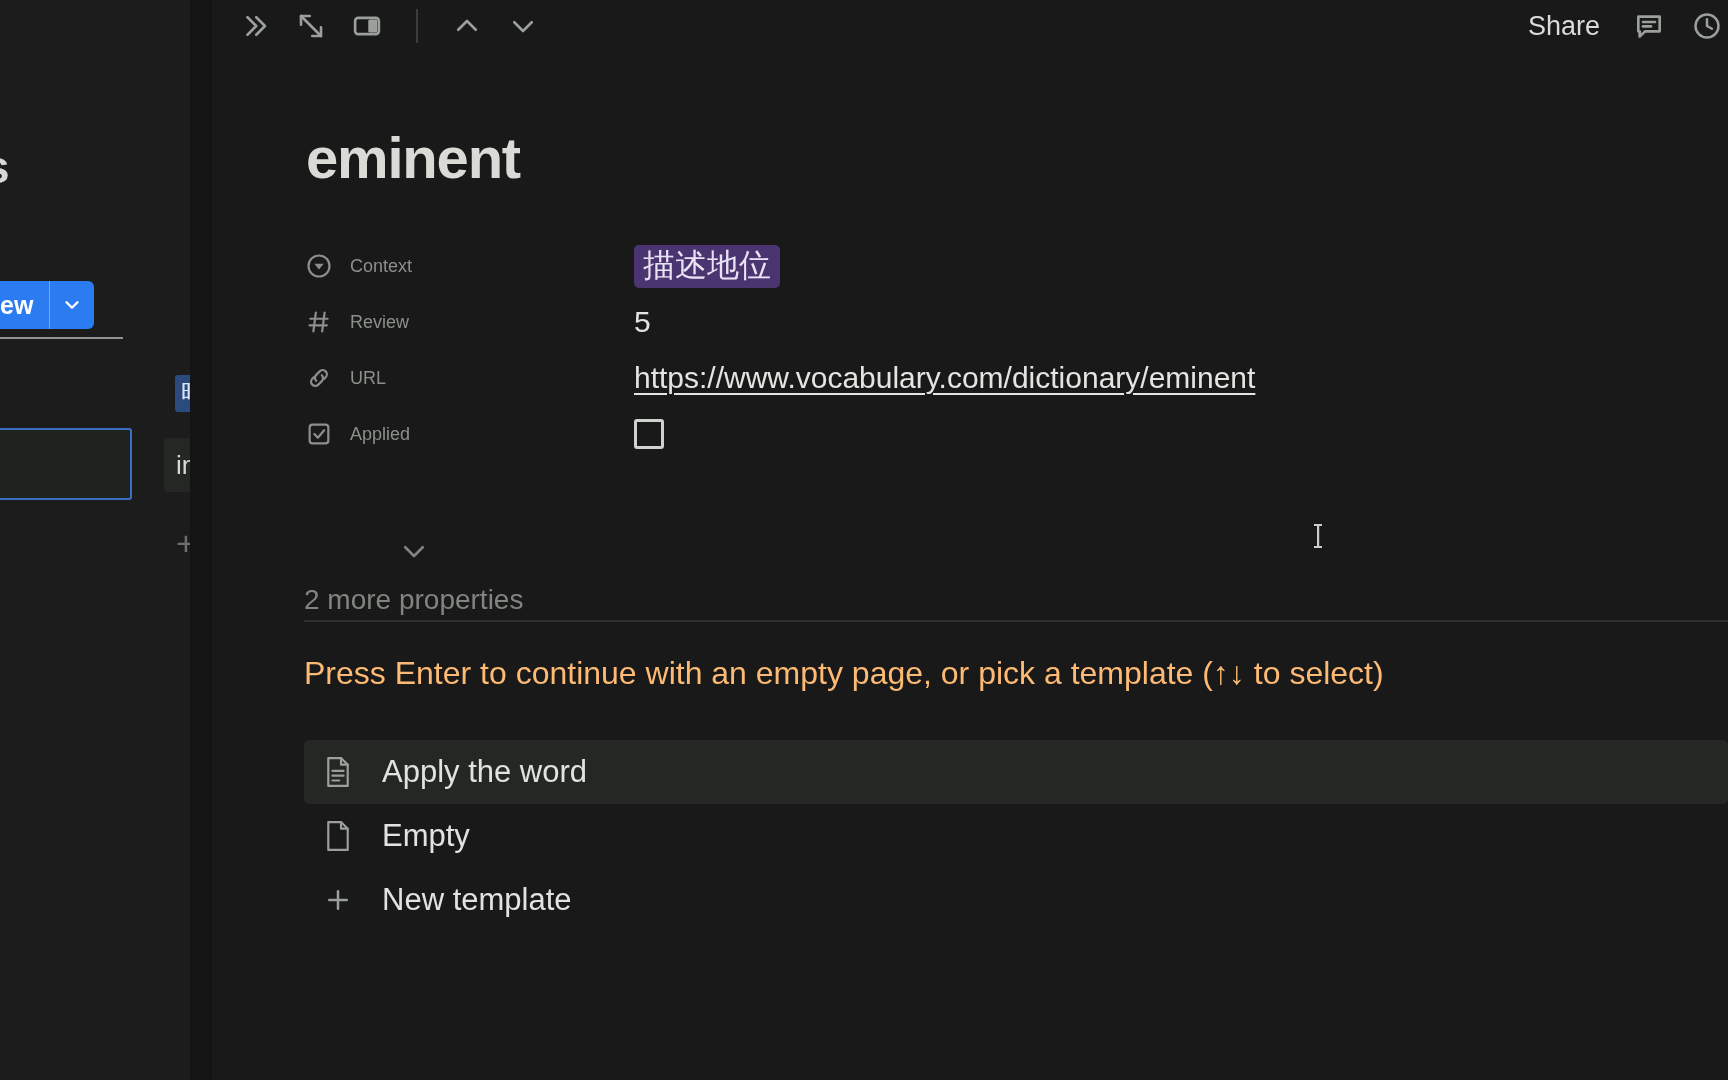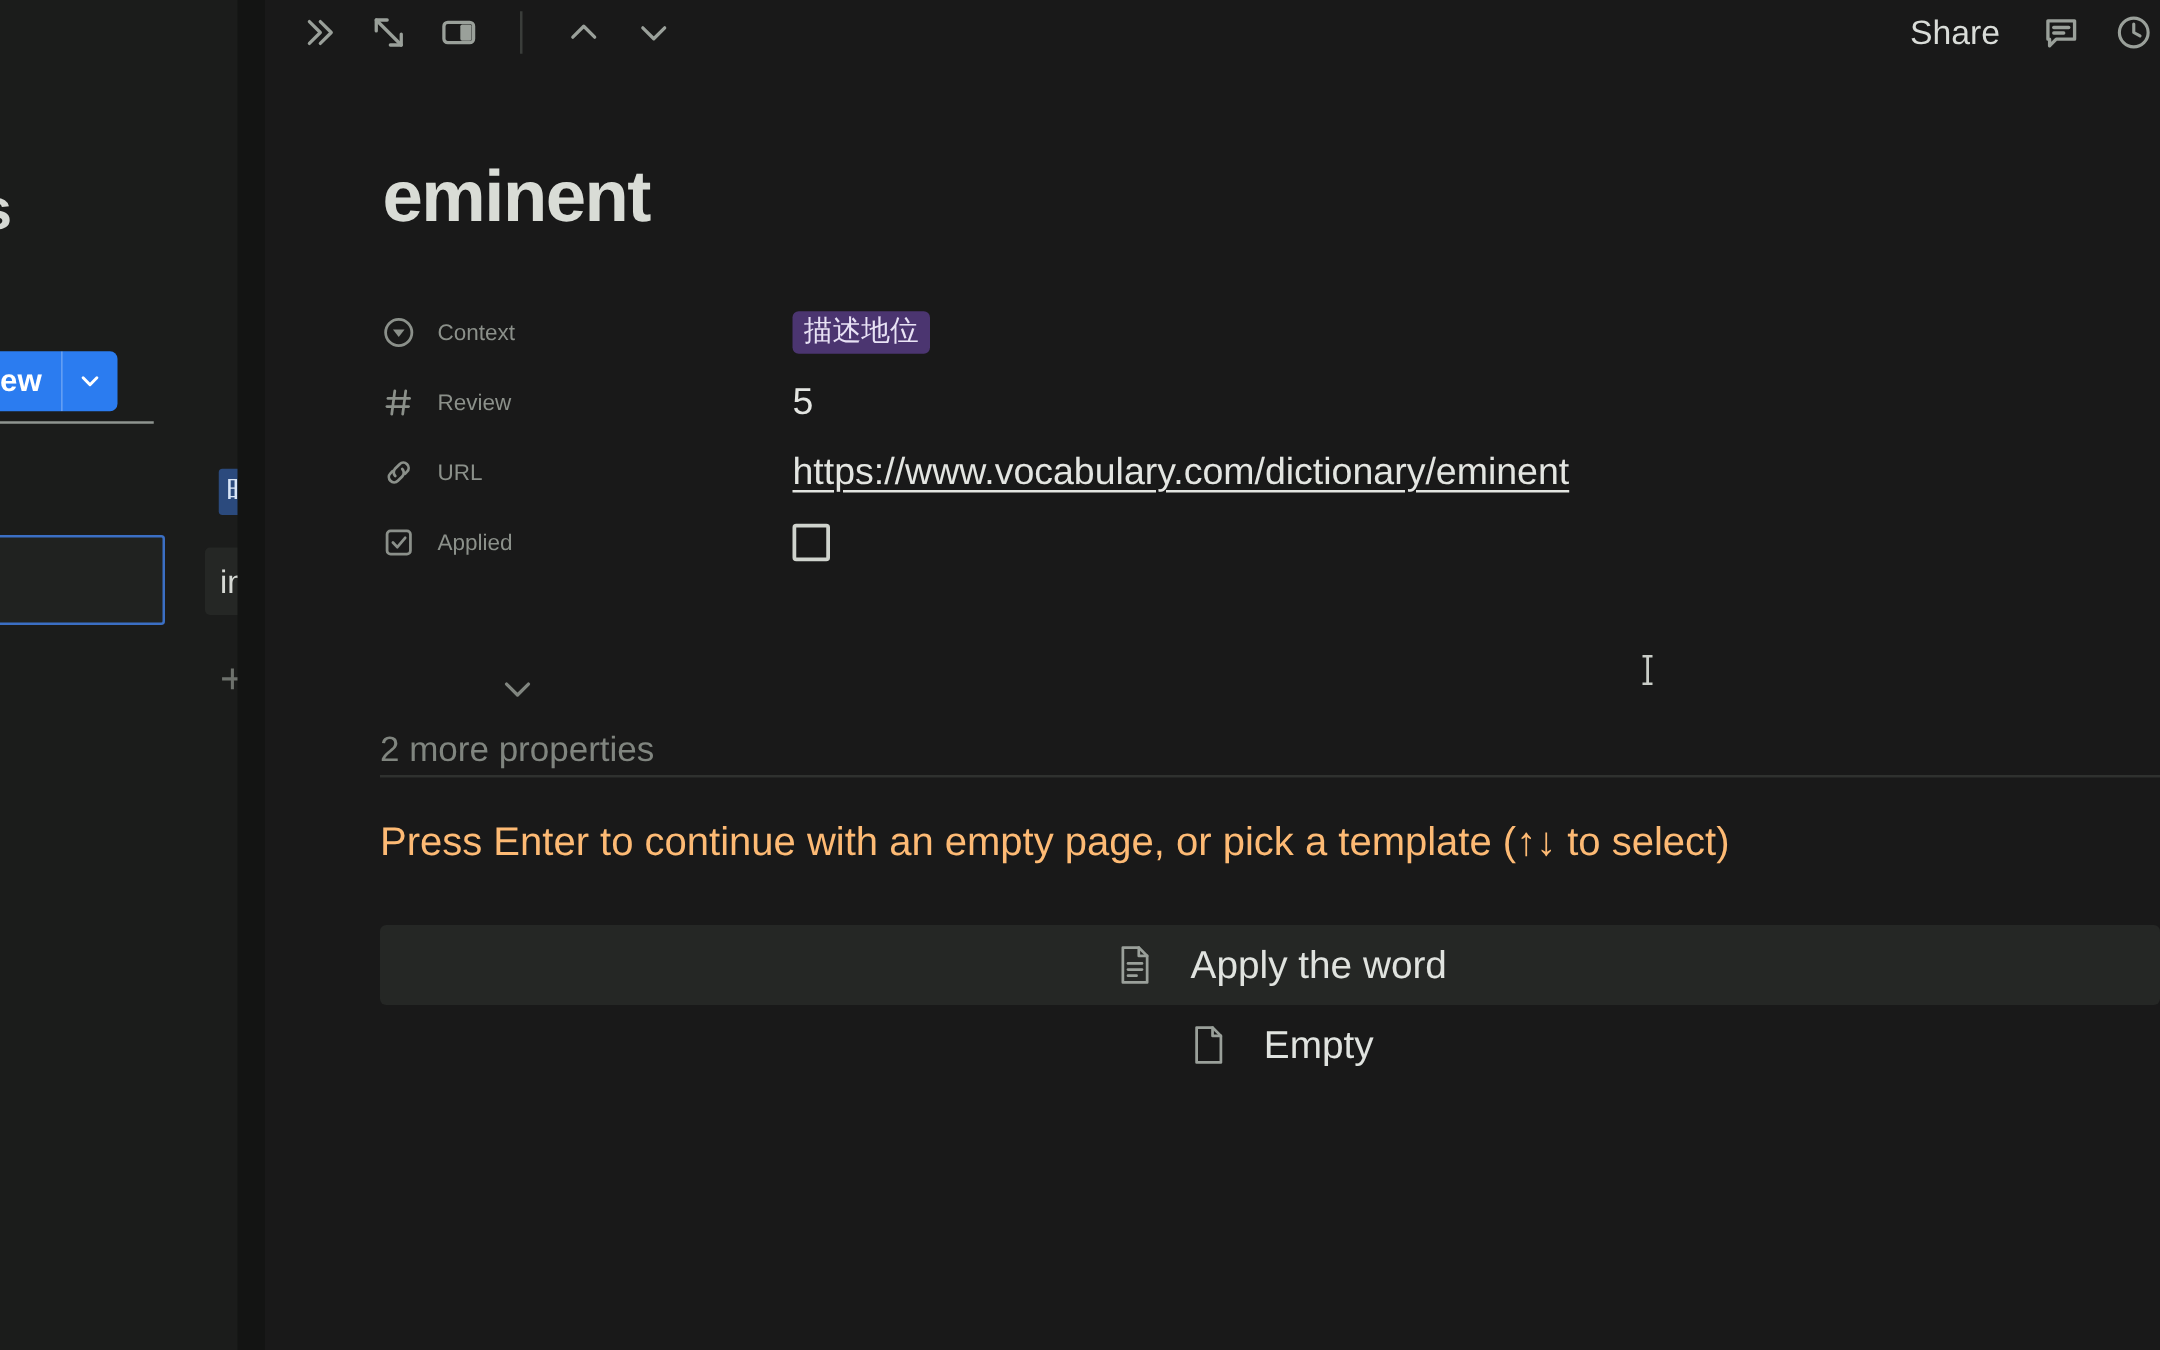--- a/index.html
+++ b/index.html
@@ -149,21 +149,21 @@
     color: #8b908a; font-size: 18px;
   }
   .prop-ico {
     width: 30px; height: 30px;
     display: flex; align-items: center; justify-content: center;
     color: #8b908a; flex: 0 0 30px;
   }
   .prop-value { display: flex; align-items: center; }
   .tag-purple {
     background: #4b3570; color: #e8e2f5;
-    font-size: 23px; padding: 4px 9px 7px 9px;
+    font-size: 32px; padding: 4px 9px 7px 9px;
     border-radius: 5px; line-height: 1;
   }
   .val-num { color: #e3e5e1; font-size: 30px; }
   .val-url {
     color: #e3e5e1; font-size: 30px;
     text-decoration: underline;
     text-underline-offset: 5px;
     text-decoration-thickness: 2px;
   }
   .checkbox-empty {
@@ -198,21 +198,21 @@
   }
   .tpl-list {
     position: absolute; left: 92px; top: 740px;
     width: 1424px;
   }
   .tpl-item {
     display: flex; align-items: center; gap: 28px;
     height: 64px;
     padding-left: 18px;
     border-radius: 5px;
-    color: #e0e3df; font-size: 31px; justify-content: center;
+    color: #e0e3df; font-size: 31px;
   }
   .tpl-item.selected { background: #252725; }
   .tpl-ico {
     width: 32px; height: 36px;
     display: flex; align-items: center; justify-content: center;
     color: #9aa09a; flex: 0 0 32px;
   }
 
   
   .text-cursor {
@@ -416,20 +416,29 @@
       <div class="tpl-item">
         <span class="tpl-ico">
           <svg width="30" height="34" viewBox="0 0 24 28" fill="none" stroke="currentColor" stroke-width="1.8" stroke-linejoin="round" stroke-linecap="round">
             <path d="M4 2.5h10.5L20 8v17.5H4z"></path>
             <polyline points="14.5 2.5 14.5 8 20 8"></polyline>
           </svg>
         </span>
         <span>Empty</span>
       </div>
 
+      <div class="tpl-item">
+        <span class="tpl-ico">
+          <svg width="30" height="30" viewBox="0 0 24 24" fill="none" stroke="currentColor" stroke-width="2" stroke-linecap="round">
+            <line x1="12" y1="5" x2="12" y2="19"></line>
+            <line x1="5" y1="12" x2="19" y2="12"></line>
+          </svg>
+        </span>
+        <span>New template</span>
+      </div>
     </div>
 
     <div class="text-cursor">
       <svg width="12" height="28" viewBox="0 0 12 28">
         <rect x="5" y="3" width="2.2" height="22" fill="#c9cdc7"></rect>
         <rect x="2" y="2" width="8" height="2" fill="#c9cdc7"></rect>
         <rect x="2" y="24" width="8" height="2" fill="#c9cdc7"></rect>
       </svg>
     </div>
 

